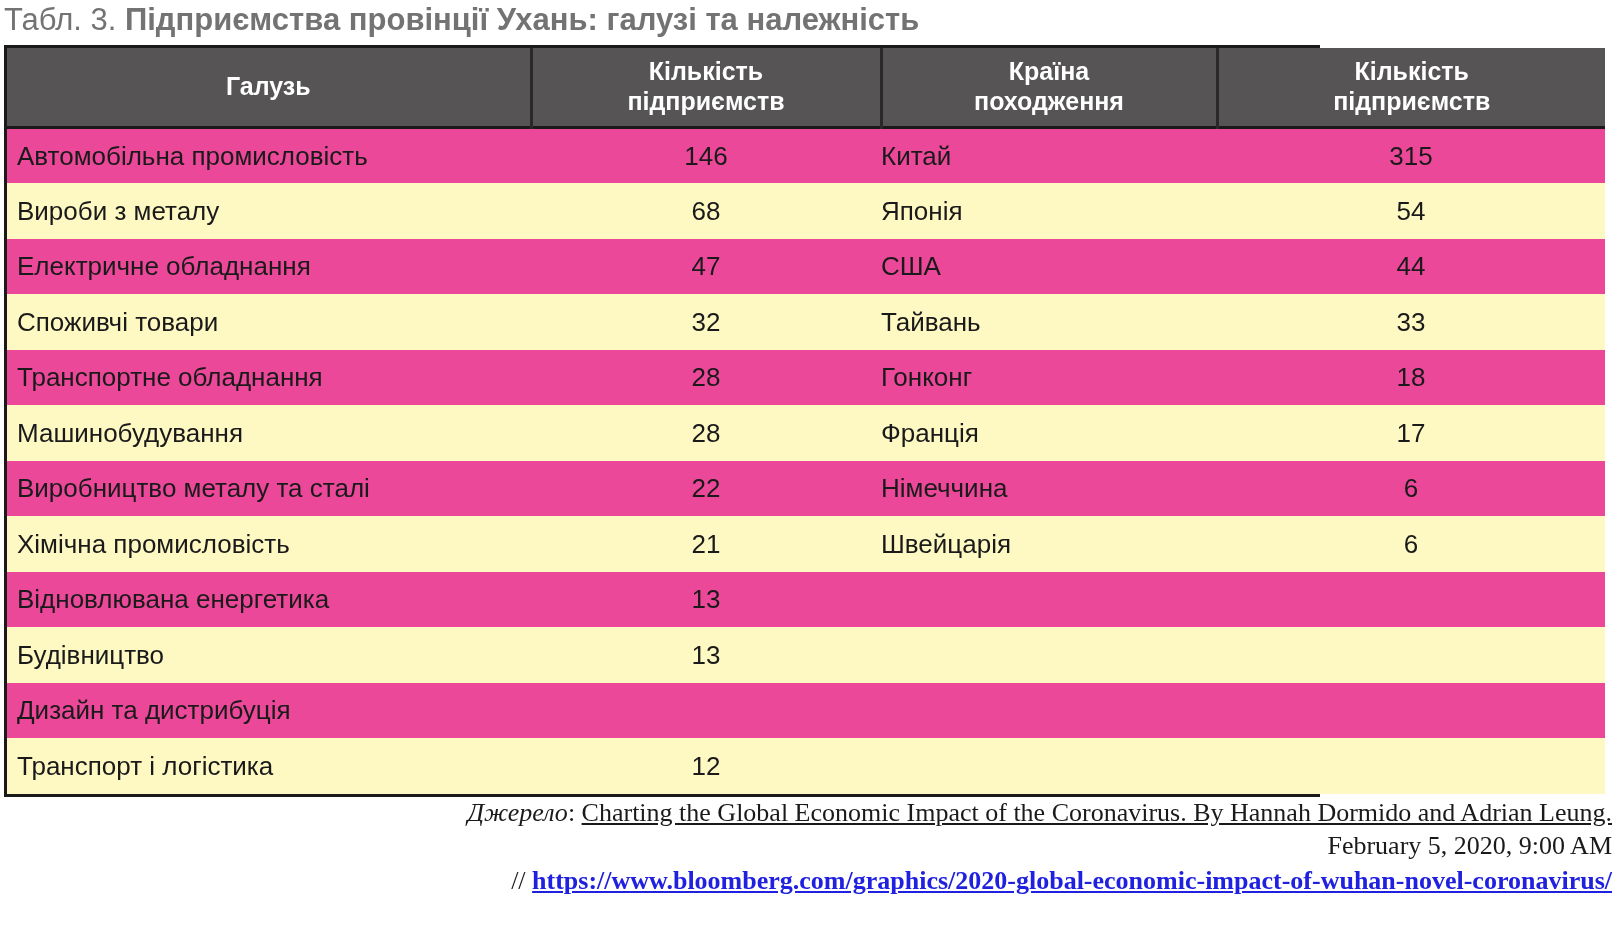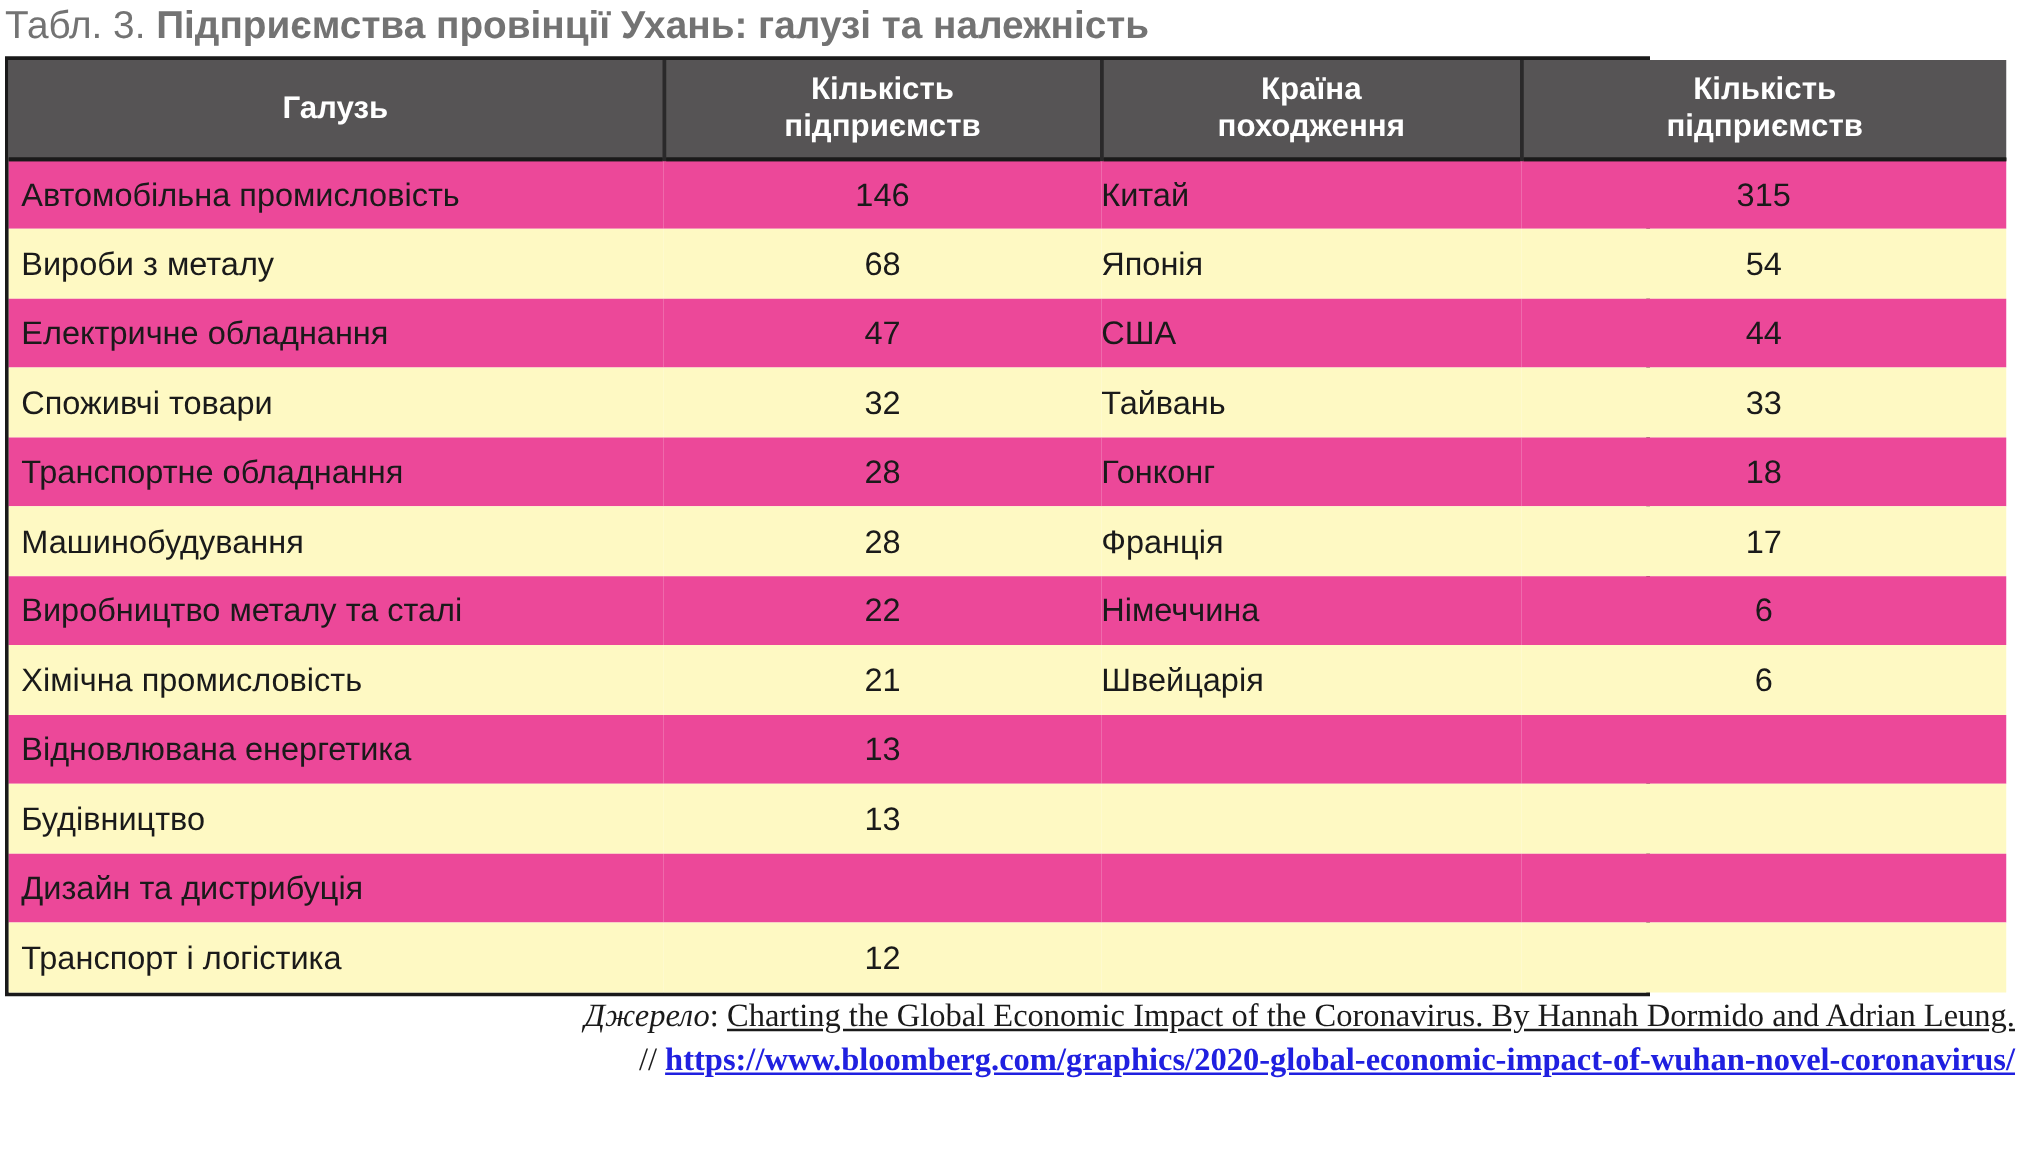--- a/index.html
+++ b/index.html
@@ -213,18 +213,21 @@
             <td class="num"></td>
           </tr>
         </tbody>
     </table>
   </div>
 
   <div class="source">
     <span class="src-line1">
       <span class="src-italic">Джерело</span><span>: </span><span class="src-underline">Charting the Global Economic Impact of the Coronavirus. By Hannah Dormido and Adrian Leung.</span>
     </span>
+    <span class="src-line2">
+      <span>February 5, 2020, 9:00 AM</span>
+    </span>
     <span class="url-line">
       <span class="url-slashes">// </span><a class="url-link" href="#">https://www.bloomberg.com/graphics/2020-global-economic-impact-of-wuhan-novel-coronavirus/</a>
     </span>
   </div>
 
 </div>
 
 </body></html>

